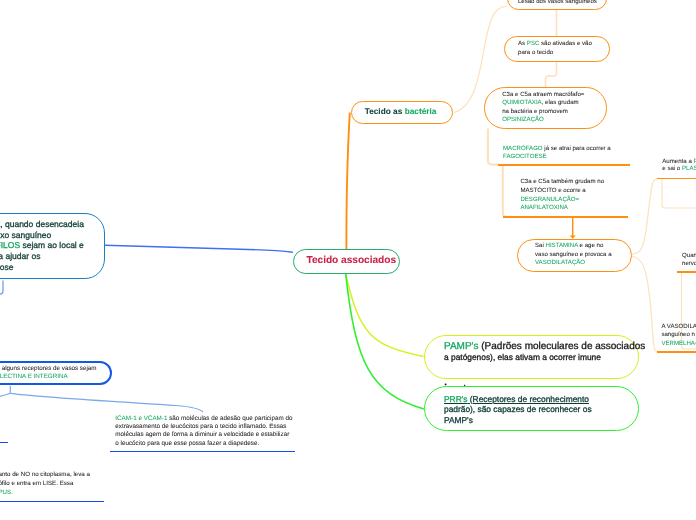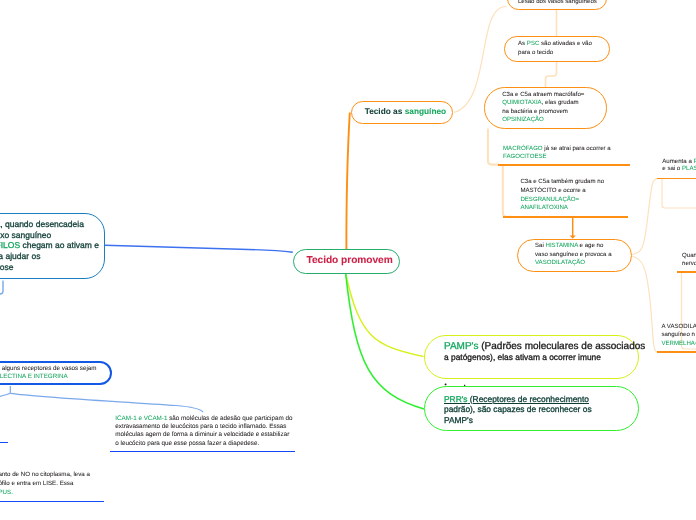--- a/index.html
+++ b/index.html
@@ -46,24 +46,24 @@
 
   <path d="M104.5,245.2 C150,246.7 200,248.1 240,249.2 C268,250 284,251.2 292.8,252.2" fill="none" stroke="#3d71f0" stroke-width="1.4"></path>
 
   <path d="M3,280.5 L3,291 Q3,294 0,294 L-6,294" fill="none" stroke="#7aa9ea" stroke-width="1.4"></path>
   <path d="M10.3,386 L10.3,393.3" fill="none" stroke="#7aa9ea" stroke-width="1.2"></path>
   <path d="M10.3,393.3 C7,394.6 4,395.6 -8,398.5" fill="none" stroke="#7aa9ea" stroke-width="1.2"></path>
   <path d="M10.3,393.3 C40,397.5 120,401.5 176,405.5 C192,406.8 200,408.5 203,412" fill="none" stroke="#7aa9ea" stroke-width="1.2"></path>
 </svg>
 
 <div class="node pill" style="left:292.8px;top:248.75px;width:107.2px;height:25.5px;border-radius:12.75px;border-width:1.5px;border-color:#26ad6c;"></div>
-<div class="tx" style="left:306.5px;top:255.9px;font-size:10.2px;font-weight:bold;color:#cc2046;letter-spacing:-0.05px;">Tecido promovem</div>
+<div class="tx" style="left:306.5px;top:255.9px;font-size:10.2px;font-weight:bold;color:#cc2046;letter-spacing:-0.05px;">Tecido associados</div>
 
 <div class="node pill" style="left:351px;top:100.5px;width:101.5px;height:23px;border-radius:12px;border-width:1.4px;border-color:#fd9014;"></div>
-<div class="tx" style="left:364.7px;top:107.0px;font-size:8.3px;font-weight:bold;color:#0d3d35;"><span>Tecido as </span><span class="hl">sanguíneo</span></div>
+<div class="tx" style="left:364.7px;top:107.0px;font-size:8.3px;font-weight:bold;color:#0d3d35;"><span>Tecido as </span><span class="hl">bactéria</span></div>
 
 <div class="node pill" style="left:506.5px;top:-13.5px;width:100.5px;height:23px;border-radius:11.5px;border-width:1.8px;border-color:#fd9014;"></div>
 <div class="tx" style="left:517.9px;top:-0.7px;font-size:6.1px;">Lesão dos vasos sanguíneos</div>
 
 <div class="node pill" style="left:503.5px;top:36px;width:106px;height:25.5px;border-radius:12.75px;border-width:1.8px;border-color:#fd9014;"></div>
 <div class="tx" style="left:518px;top:41.1px;font-size:6.1px;"><span>As </span><span class="hl">PSC</span><span> são ativadas e vão</span></div>
 <div class="tx" style="left:518px;top:49.7px;font-size:6.1px;">para o tecido</div>
 
 <div class="node pill" style="left:483.5px;top:87px;width:123px;height:41.5px;border-radius:20.75px;border-width:1.8px;border-color:#fd9014;"></div>
 <div class="tx" style="left:502.2px;top:91.6px;font-size:6.1px;">C3a e C5a atraem macrófafo=</div>
@@ -105,21 +105,21 @@
 <div class="tx s8" style="left:444px;top:382px;font-size:14px;color:#1a1a1a;">inata</div>
 
 <div class="node pill" style="left:423.5px;top:386.3px;width:215px;height:45px;border-radius:22.5px;border-width:1.4px;border-color:#2ff02f;"></div>
 <div class="tx s8" style="left:444px;top:394.5px;font-size:8.4px;color:#0d3d35;text-decoration:underline;"><span class="hl">PRR's</span><span> (Receptores de reconhecimento</span></div>
 <div class="tx s8" style="left:444px;top:405.3px;font-size:8.4px;color:#0d3d35;text-align:center;">padrão), são capazes de reconhecer os</div>
 <div class="tx s8" style="left:444px;top:416.1px;font-size:8.4px;color:#0d3d35;">PAMP's</div>
 
 <div class="node pill" style="left:-90px;top:213.2px;width:195.1px;height:65.9px;border-radius:20px;border-width:1.8px;border-color:#1a7fc1;"></div>
 <div class="tx s8" style="left:-4.5px;top:220.1px;font-size:8.5px;color:#123f38;">a, quando desencadeia</div>
 <div class="tx s8" style="left:-4.5px;top:230.7px;font-size:8.5px;color:#123f38;">uxo sanguíneo</div>
-<div class="tx s8" style="left:-4.5px;top:241.2px;font-size:8.5px;color:#123f38;"><span class="hl">FILOS</span><span> chegam ao ativam e</span></div>
+<div class="tx s8" style="left:-4.5px;top:241.2px;font-size:8.5px;color:#123f38;"><span class="hl">FILOS</span><span> sejam ao local e</span></div>
 <div class="tx s8" style="left:-4.5px;top:252.2px;font-size:8.5px;color:#123f38;">ra ajudar os</div>
 <div class="tx s8" style="left:-4.5px;top:263.1px;font-size:8.5px;color:#123f38;">cose</div>
 
 <div class="node pill" style="left:-90px;top:361.4px;width:202.3px;height:24px;border-radius:12px;border-width:2.3px;border-color:#1459e3;"></div>
 <div class="tx" style="left:1.7px;top:366.2px;font-size:6.25px;">alguns receptores de vasos sejam</div>
 <div class="tx hl" style="left:-4.3px;top:374.2px;font-size:6.25px;">ELECTINA E INTEGRINA</div>
 
 <div class="ul" style="left:110.4px;top:450.85px;width:184.7px;height:1.3px;background:#1449f5;"></div>
 <div class="tx" style="left:115.3px;top:415.7px;font-size:6.3px;"><span class="hl">ICAM-1 e VCAM-1</span><span> são moléculas de adesão que participam do</span></div>
 <div class="tx" style="left:115.3px;top:424px;font-size:6.3px;">extravasamento de leucócitos para o tecido inflamado. Essas</div>

